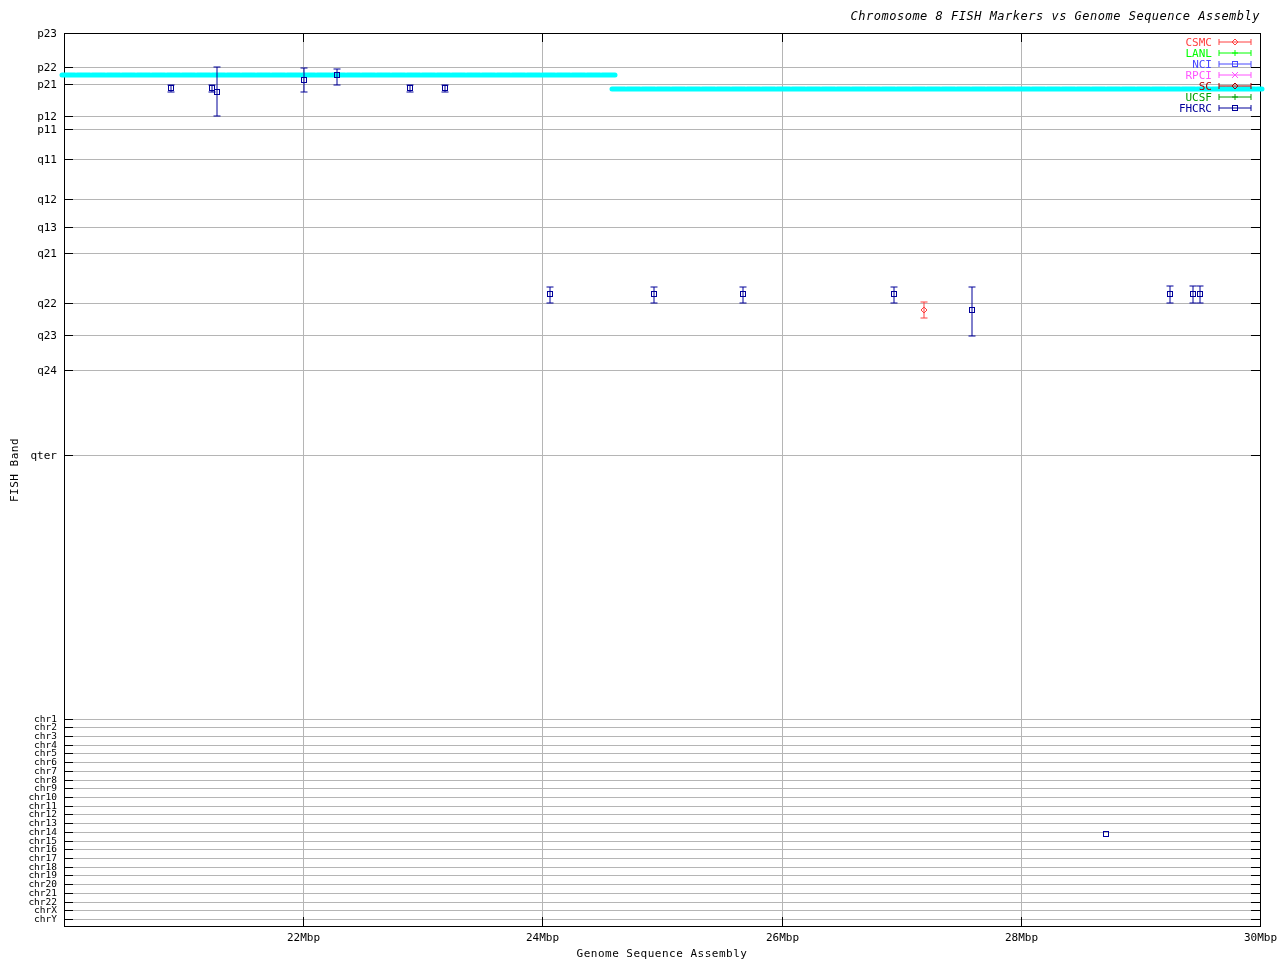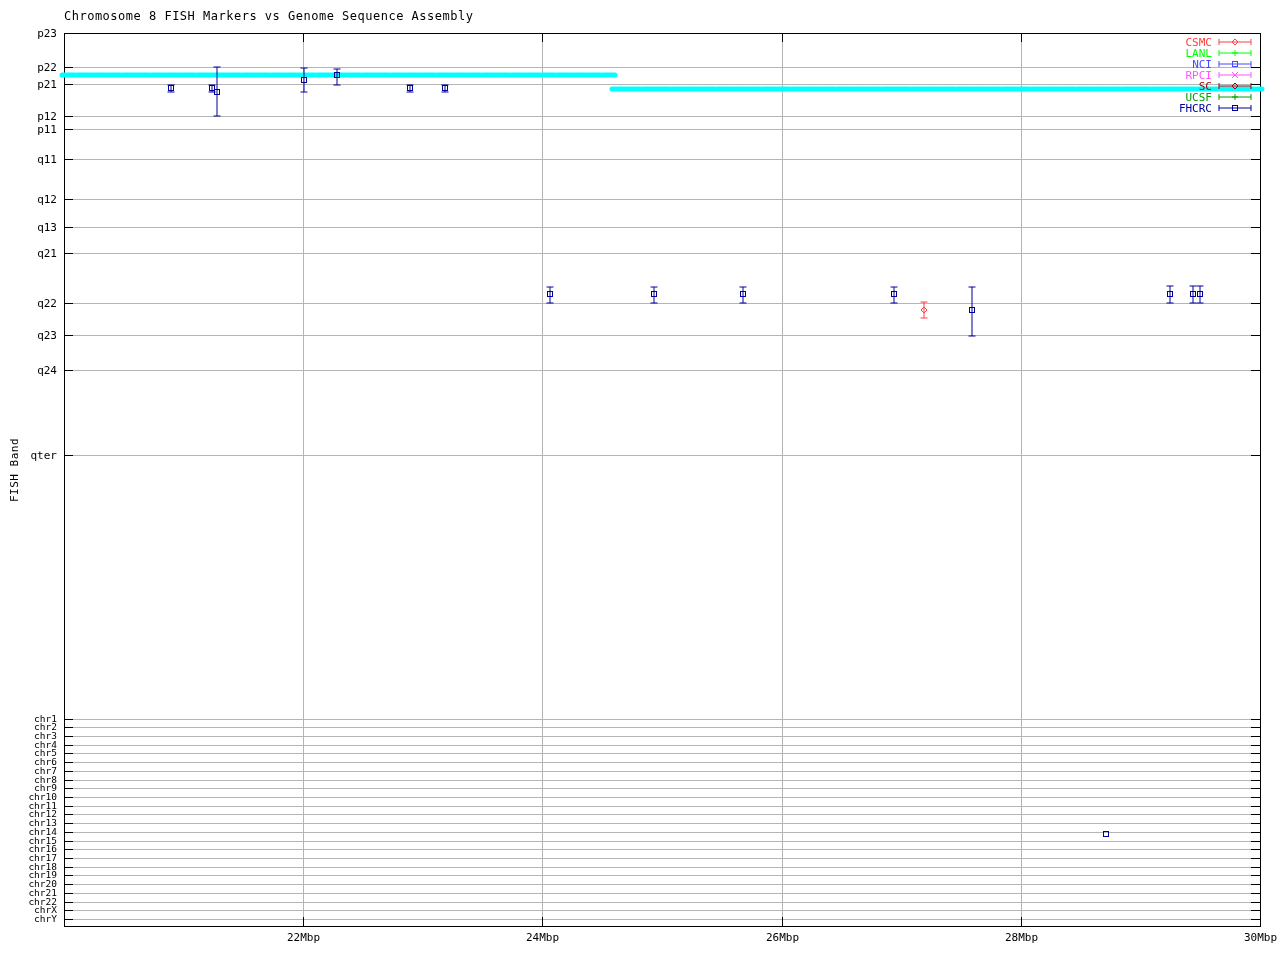--- a/index.html
+++ b/index.html
@@ -1,21 +1,21 @@
 <!DOCTYPE html>
 <html><head>
 <meta charset="utf-8">
 <style>
   html,body{margin:0;padding:0;background:#ffffff;}
   #canvas{position:relative;width:1280px;height:960px;background:#ffffff;overflow:hidden;
           font-family:"DejaVu Sans Mono",monospace;color:#000;}
   #plot{position:absolute;left:0;top:0;}
   svg text{font-family:"DejaVu Sans Mono",monospace;}
-  .title{position:absolute;left:64px;width:1196px;top:9px;text-align:left;
-         font-size:12px;letter-spacing:0.5px;white-space:pre;}
+  .title{position:absolute;left:64px;width:1196px;top:9px;text-align:right;
+         font-size:12px;letter-spacing:0.5px;white-space:pre;font-style:italic;}
   .xlabel{position:absolute;left:64px;width:1196px;top:947px;text-align:center;
           font-size:11px;letter-spacing:0.5px;}
   .ylabel{position:absolute;left:14px;top:470px;transform:translate(-50%,-50%) rotate(-90deg);
           font-size:11px;letter-spacing:0.5px;white-space:nowrap;}
 </style>
 </head>
 <body>
 
 <div id="canvas">
   <svg id="plot" width="1280" height="960" viewBox="0 0 1280 960">
@@ -288,14 +288,15 @@
       <line x1="1196.5" y1="286" x2="1203.5" y2="286" stroke="#000099"></line>
       <line x1="1196.5" y1="303" x2="1203.5" y2="303" stroke="#000099"></line>
       <rect x="1197.5" y="291.5" width="5" height="5" fill="none" stroke="#000099"></rect>
       <rect x="1103.5" y="831.5" width="5" height="5" fill="none" stroke="#000099"></rect>
       <line x1="924" y1="302" x2="924" y2="318" stroke="#ff4040"></line>
       <line x1="920.5" y1="302" x2="927.5" y2="302" stroke="#ff4040"></line>
       <line x1="920.5" y1="318" x2="927.5" y2="318" stroke="#ff4040"></line>
       <path d="M924 307L927 310L924 313L921 310Z" fill="none" stroke="#ff4040"></path>
     </svg>
   <div class="title">Chromosome 8 FISH Markers vs Genome Sequence Assembly</div>
+  <div class="xlabel">Genome Sequence Assembly</div>
   <div class="ylabel">FISH Band</div>
 </div>
 
 </body></html>

